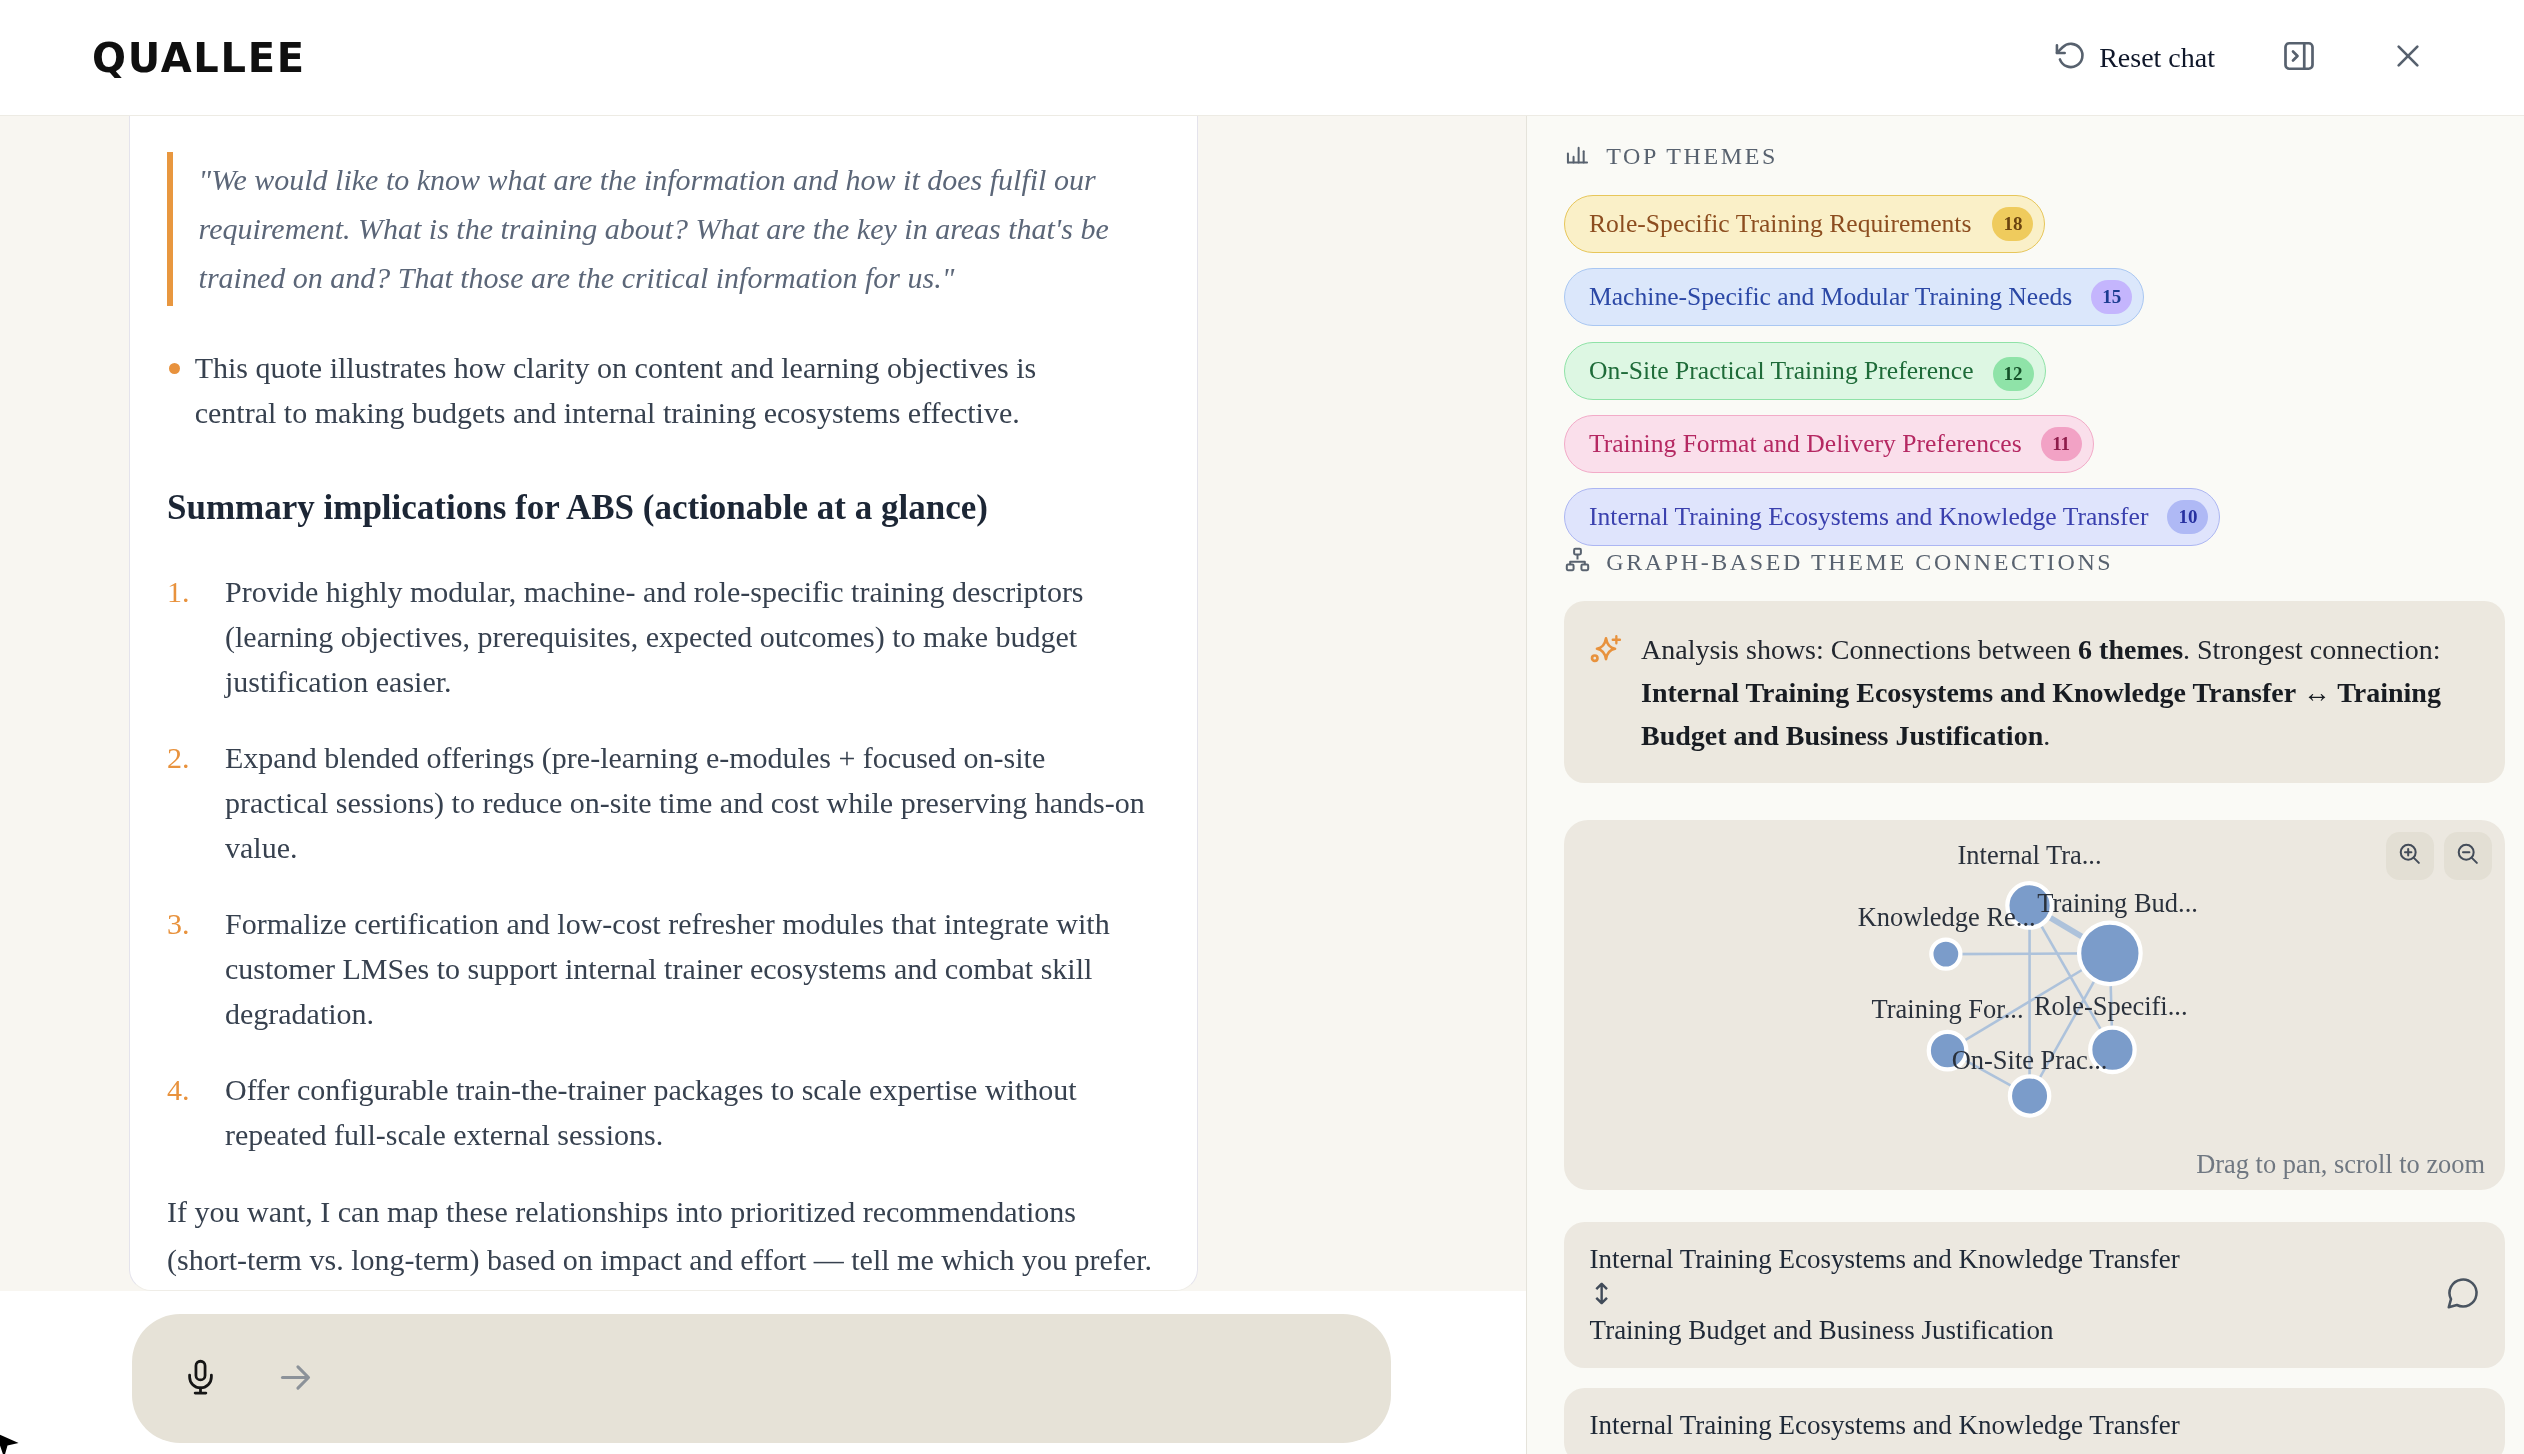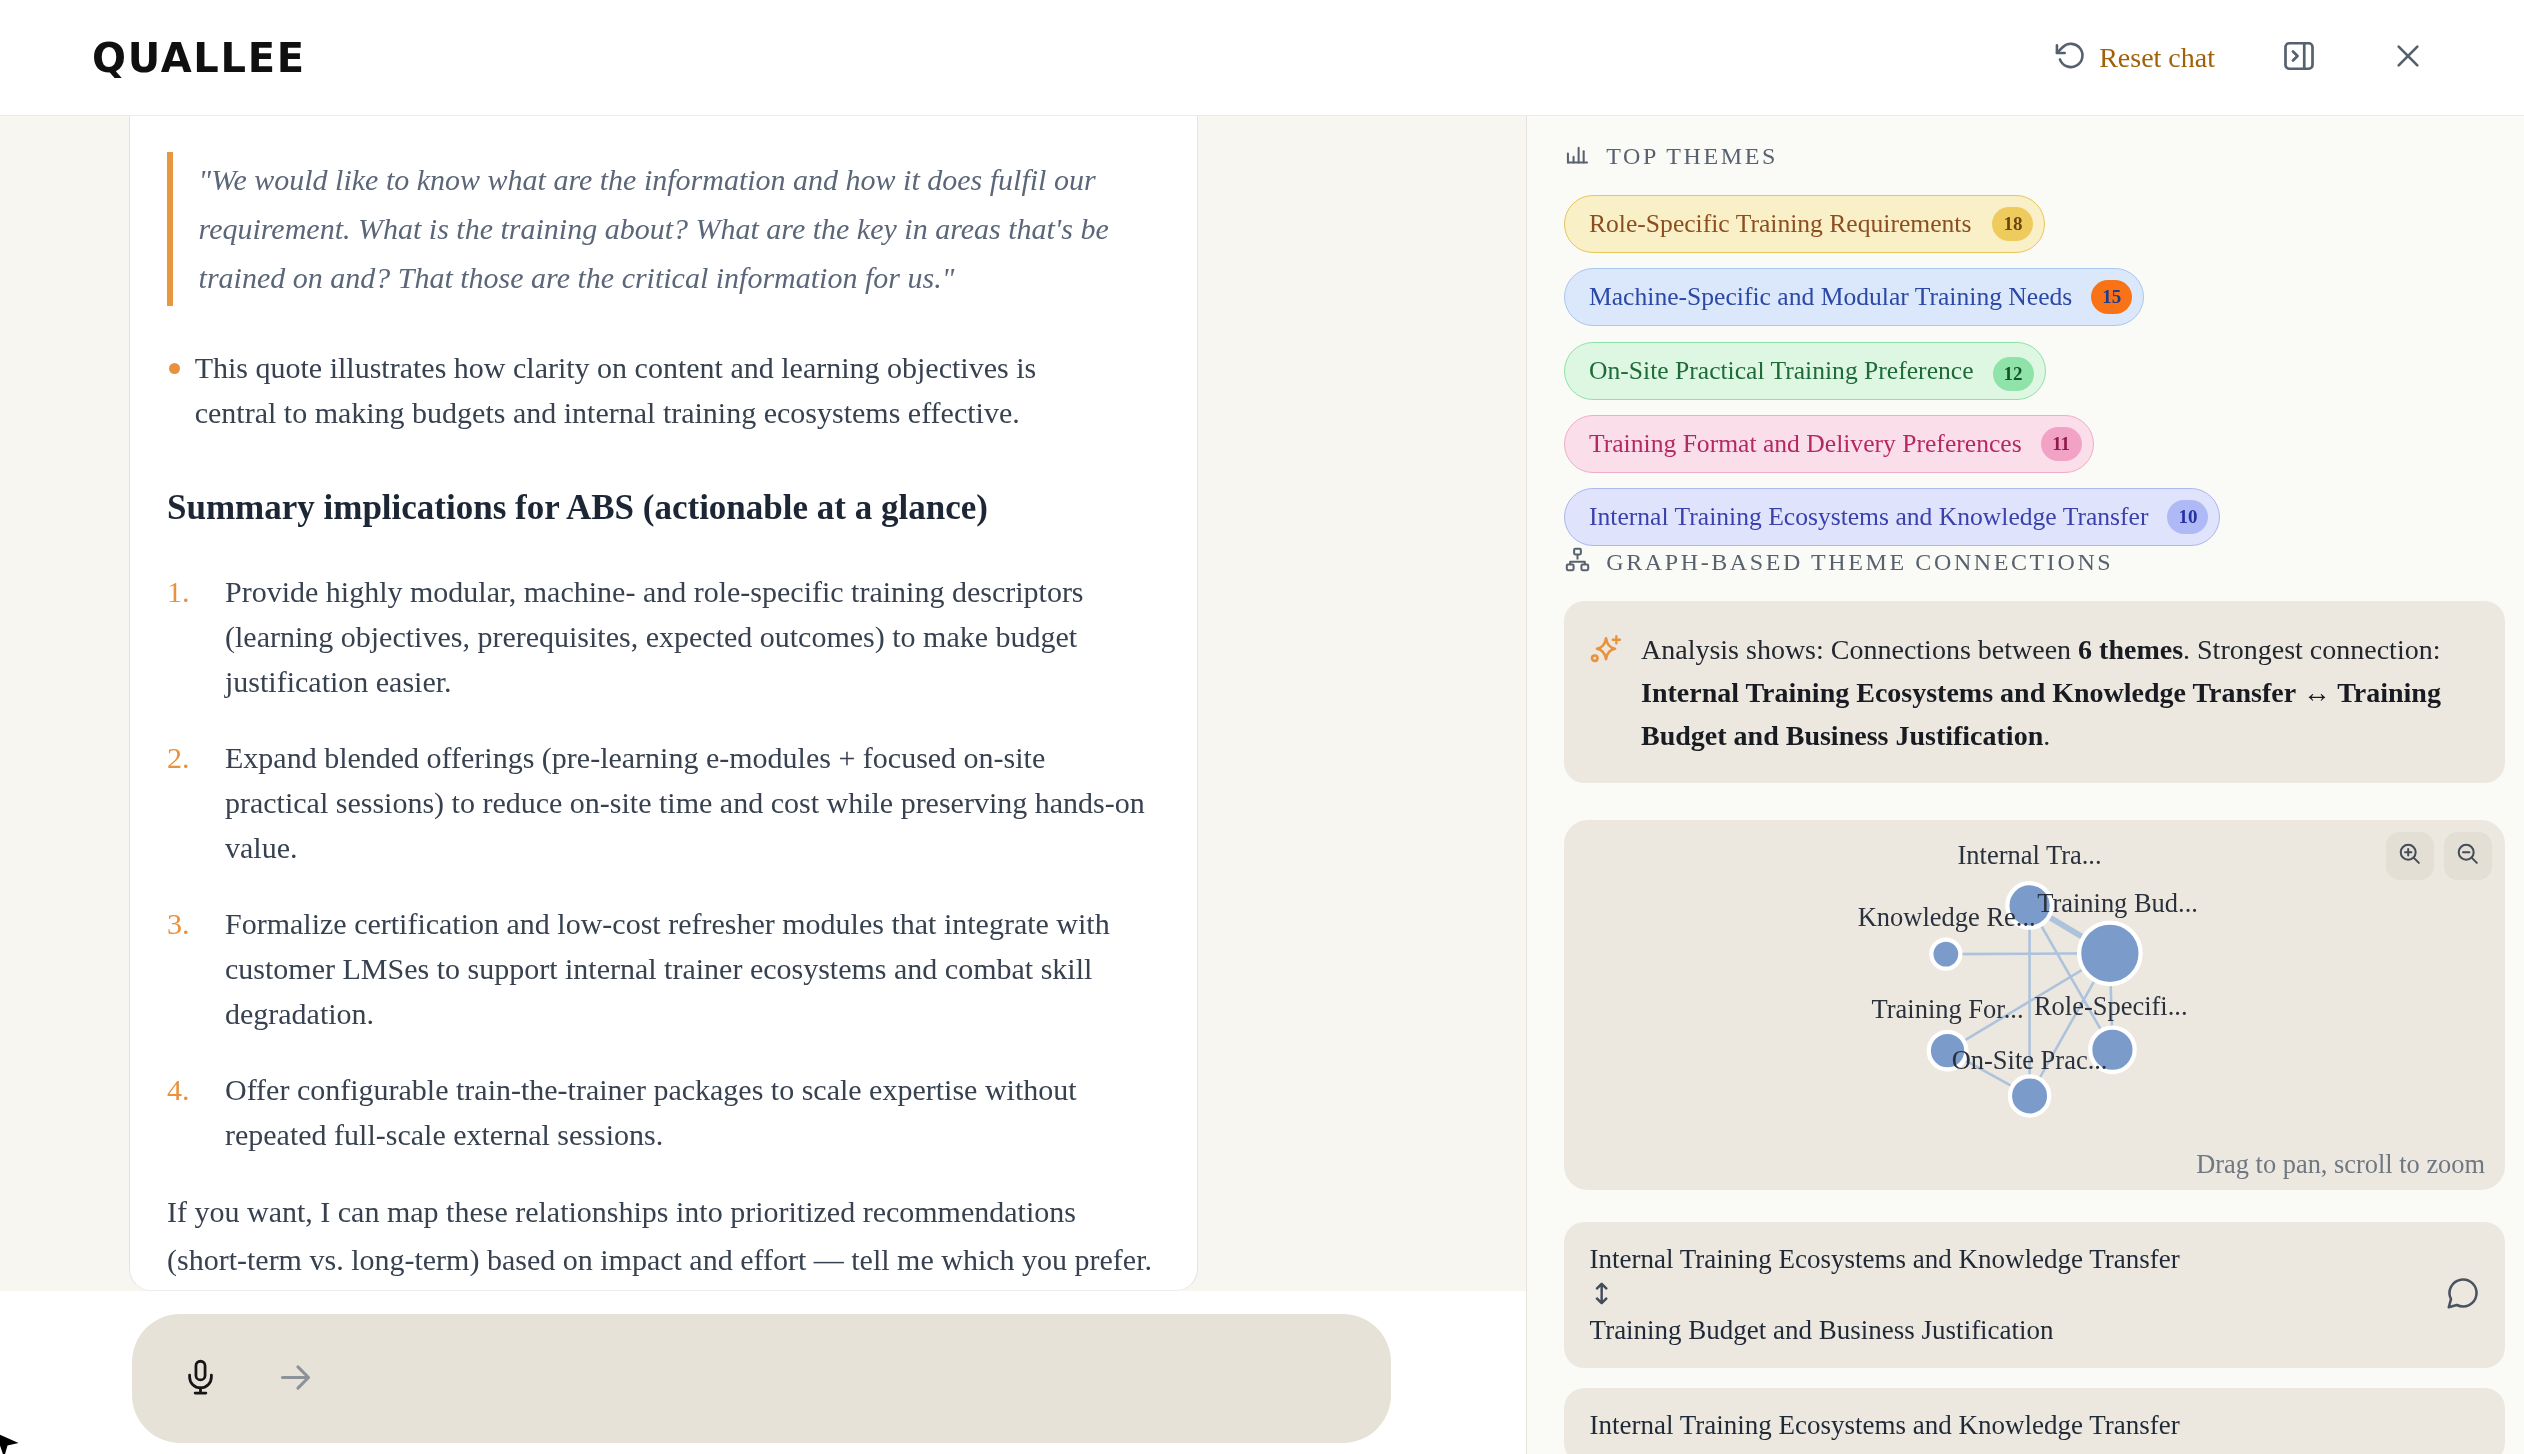--- a/index.html
+++ b/index.html
@@ -7,21 +7,21 @@
   body { font-family:"Liberation Serif", serif; background:#ffffff; position:relative; }
 
   
   .topbar { height:116px; background:#ffffff; border-bottom:0.9px solid #EDEBE4;
             display:flex; align-items:center; padding:0 101px 0 92px; position:relative; z-index:5; }
   .logo { font-family:"DejaVu Sans","Liberation Sans",sans-serif; font-weight:700;
           font-size:40px; letter-spacing:1.7px; color:#101010; }
   .topbar .spacer { flex:1; }
   .tb-btn { background:none; border:none; cursor:pointer; display:flex; align-items:center; gap:13.6px;
             color:#57616E; font-family:"Liberation Serif",serif; }
-  .reset-label { font-size:28px; color:#a16207;text-align:right; }
+  .reset-label { font-size:28px; color:#0f172a;text-align:right; }
   .panel-btn { margin-left:66px; }
   .close-btn { margin-left:75px; }
 
   
   .main { display:flex; height:1339px; }
   .left { width:1526px; position:relative; background:#ffffff; }
   .messages-bg { position:absolute; left:0; top:0; width:100%; height:1175px; background:#F8F6F1; }
   .chat-card { position:absolute; left:129px; top:0; width:1069px; height:1175px; background:#ffffff;
                border-left:0.9px solid #E4E3EC; border-right:0.9px solid #E4E3EC; border-bottom:0.9px solid #EFEDE7;
                border-radius:0 0 22px 22px; padding:36px 48px 0 37px; overflow:hidden; }
@@ -198,21 +198,21 @@
       <span>TOP THEMES</span>
     </div>
 
     <div class="themes" id="themes-list">
         <div class="theme-pill" style="background: rgb(250, 240, 200); border-color: rgb(231, 198, 90); color: rgb(140, 77, 31); gap: 21px;">
           <span>Role-Specific Training Requirements</span>
           <span class="theme-badge" style="background: rgb(239, 203, 93); color: rgb(107, 68, 16);">18</span>
         </div>
         <div class="theme-pill" style="background: rgb(219, 231, 251); border-color: rgb(169, 199, 242); color: rgb(43, 72, 166);">
           <span>Machine-Specific and Modular Training Needs</span>
-          <span class="theme-badge" style="background: #f97316; color: rgb(26, 59, 143);">15</span>
+          <span class="theme-badge" style="background: #c4b5fd; color: rgb(26, 59, 143);">15</span>
         </div>
         <div class="theme-pill" style="background: rgb(221, 247, 227); border-color: rgb(143, 226, 167); color: rgb(30, 107, 57);">
           <span>On-Site Practical Training Preference</span>
           <span class="theme-badge" style="background: rgb(143, 227, 168); color: rgb(21, 82, 41); margin-top: 6px;">12</span>
         </div>
         <div class="theme-pill" style="background: rgb(250, 223, 235); border-color: rgb(242, 171, 200); color: rgb(181, 40, 98);">
           <span>Training Format and Delivery Preferences</span>
           <span class="theme-badge" style="background: rgb(242, 162, 197); color: rgb(142, 28, 75);">11</span>
         </div>
         <div class="theme-pill" style="background: rgb(223, 228, 252); border-color: rgb(172, 182, 242); color: rgb(58, 64, 174);">

